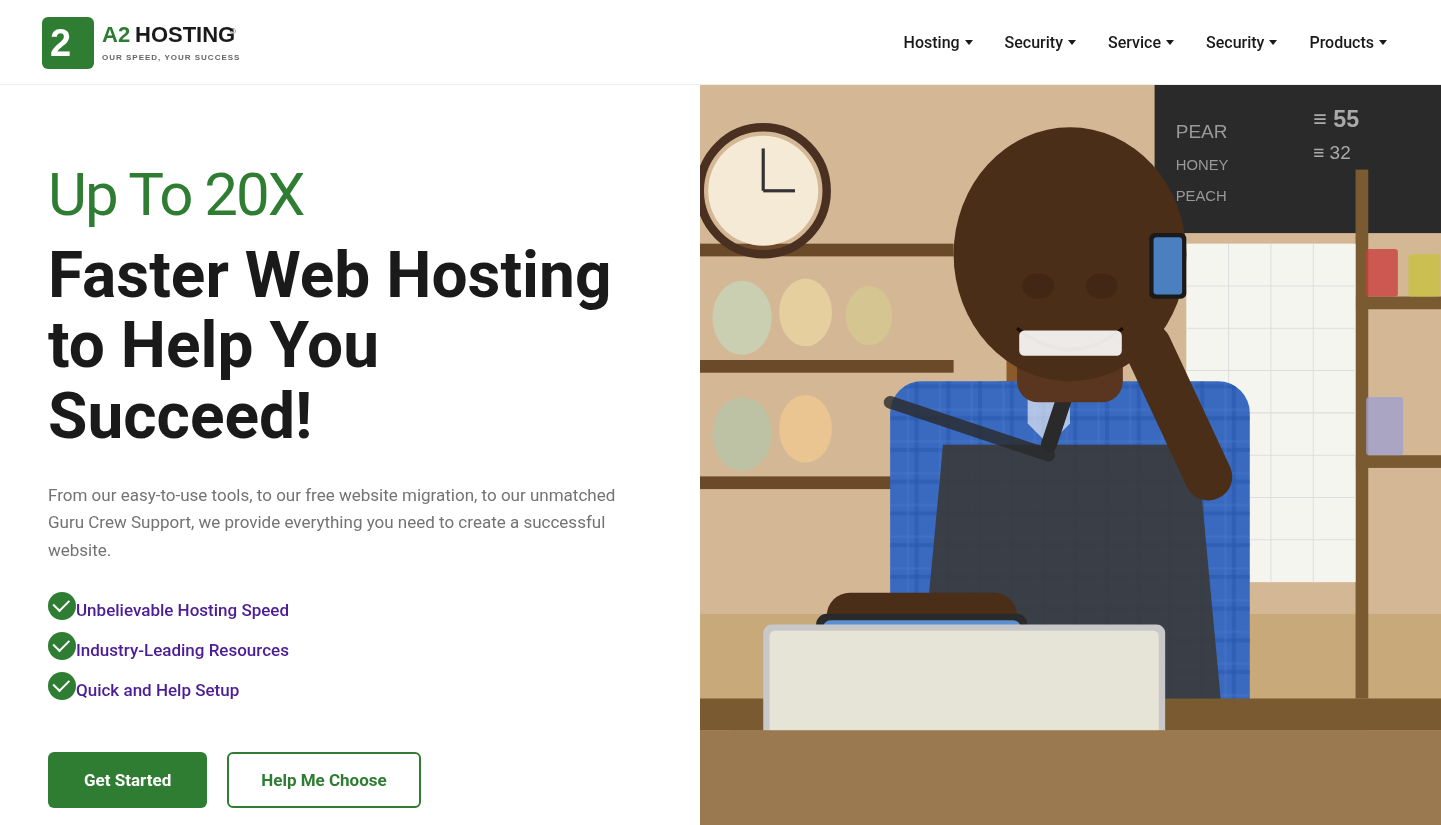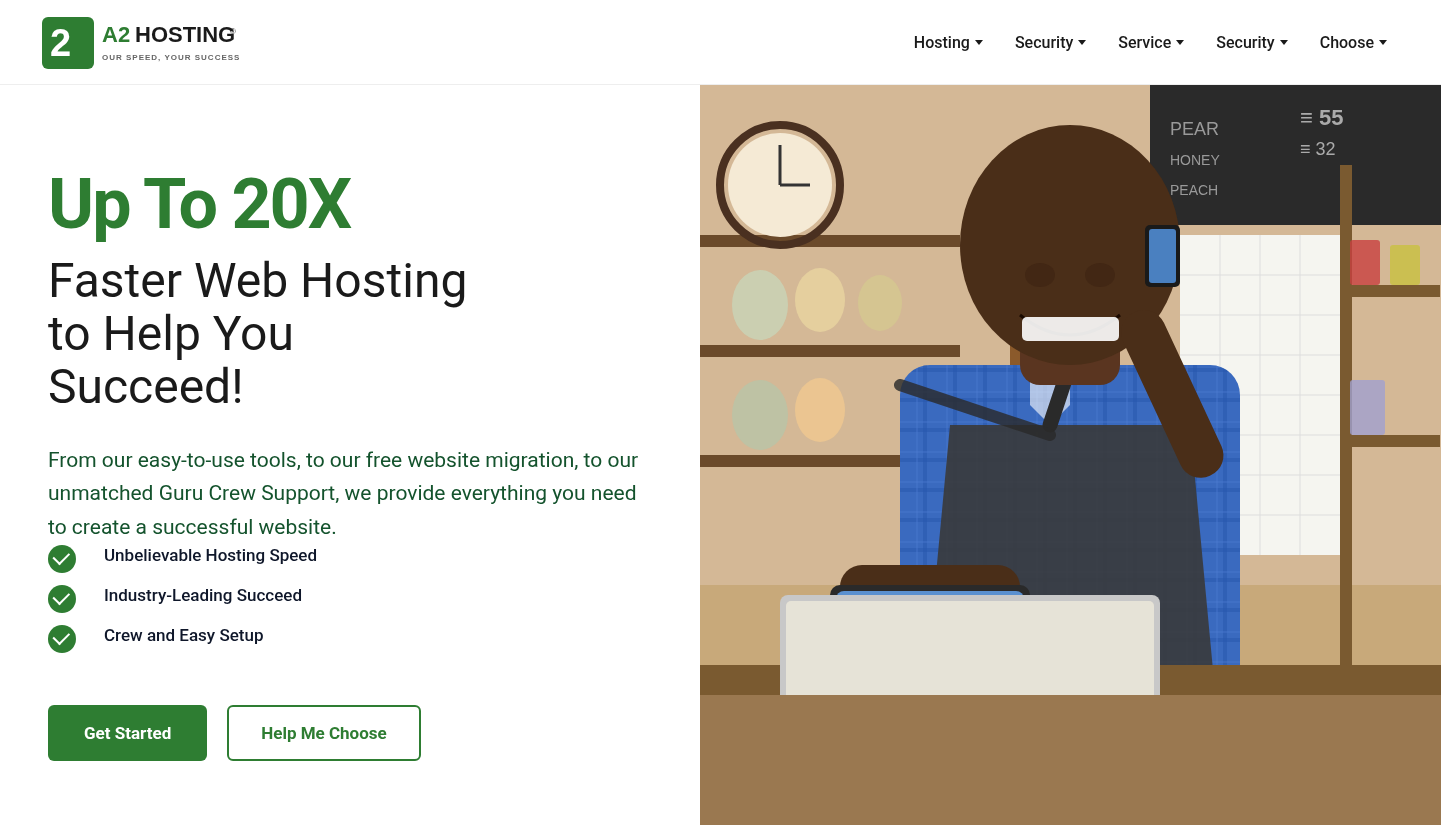--- a/index.html
+++ b/index.html
@@ -82,55 +82,56 @@
 
     .hero-content {
       width: 700px;
       padding: 80px 48px 60px 48px;
       display: flex;
       flex-direction: column;
       justify-content: center;
     }
 
     .hero-headline-green {
-      font-size: 70px;
-      font-weight: 700;
+      font-size: 60px;
+      font-weight: 400;
       color: #2e7d32;
       line-height: 1;
       margin-bottom: 16px;
       letter-spacing: -2px;
     }
 
     .hero-headline-dark {
-      font-size: 48px;
-      font-weight: 400;
+      font-size: 64px;
+      font-weight: 700;
       color: #1a1a1a;
       line-height: 1.1;
       margin-bottom: 30px;
     }
 
     .hero-description {
-      font-size: 21px;
-      color: #14532d;
+      font-size: 17px;
+      color: #737373;
       line-height: 1.6;
+      margin-bottom: 28px;
       max-width: 600px;
     }
 
     .features-list {
       list-style: none;
       margin-bottom: 40px;
     }
 
     .feature-item {
       display: flex;
-      align-items: flex-start;
-      gap: 28px;
+      align-items: flex-end;
+      gap: 0;
       margin-bottom: 12px;
       font-size: 17px;
-      color: #0f172a;
+      color: #4c1d95;
       font-weight: 500;
     }
 
     .check-icon {
       width: 28px;
       height: 28px;
       background: #2e7d32;
       border-radius: 50%;
       display: flex;
       align-items: center;
@@ -298,21 +299,21 @@
       </a>
     </li>
     <li class="nav-item">
       <a class="nav-link">
         <span>Security</span>
         <span class="chevron-down"></span>
       </a>
     </li>
     <li class="nav-item">
       <a class="nav-link">
-        <span>Choose</span>
+        <span>Products</span>
         <span class="chevron-down"></span>
       </a>
     </li>
   </ul>
 </nav>
 
 <section class="hero">
   <div class="hero-content">
     <h1 class="hero-headline-green">Up To 20X</h1>
     <h2 class="hero-headline-dark">
@@ -320,25 +321,25 @@
     </h2>
     <p class="hero-description">From our easy-to-use tools, to our free website migration, to our unmatched Guru Crew Support, we provide everything you need to create a successful website.</p>
 
     <ul class="features-list">
       <li class="feature-item">
         <span class="check-icon"></span>
         <span>Unbelievable Hosting Speed</span>
       </li>
       <li class="feature-item">
         <span class="check-icon"></span>
-        <span>Industry-Leading Succeed</span>
+        <span>Industry-Leading Resources</span>
       </li>
       <li class="feature-item">
         <span class="check-icon"></span>
-        <span>Crew and Easy Setup</span>
+        <span>Quick and Help Setup</span>
       </li>
     </ul>
 
     <div class="cta-buttons">
       <a class="btn-primary">Get Started</a>
       <a class="btn-secondary">Help Me Choose</a>
     </div>
   </div>
 
   <div class="hero-image-container">

